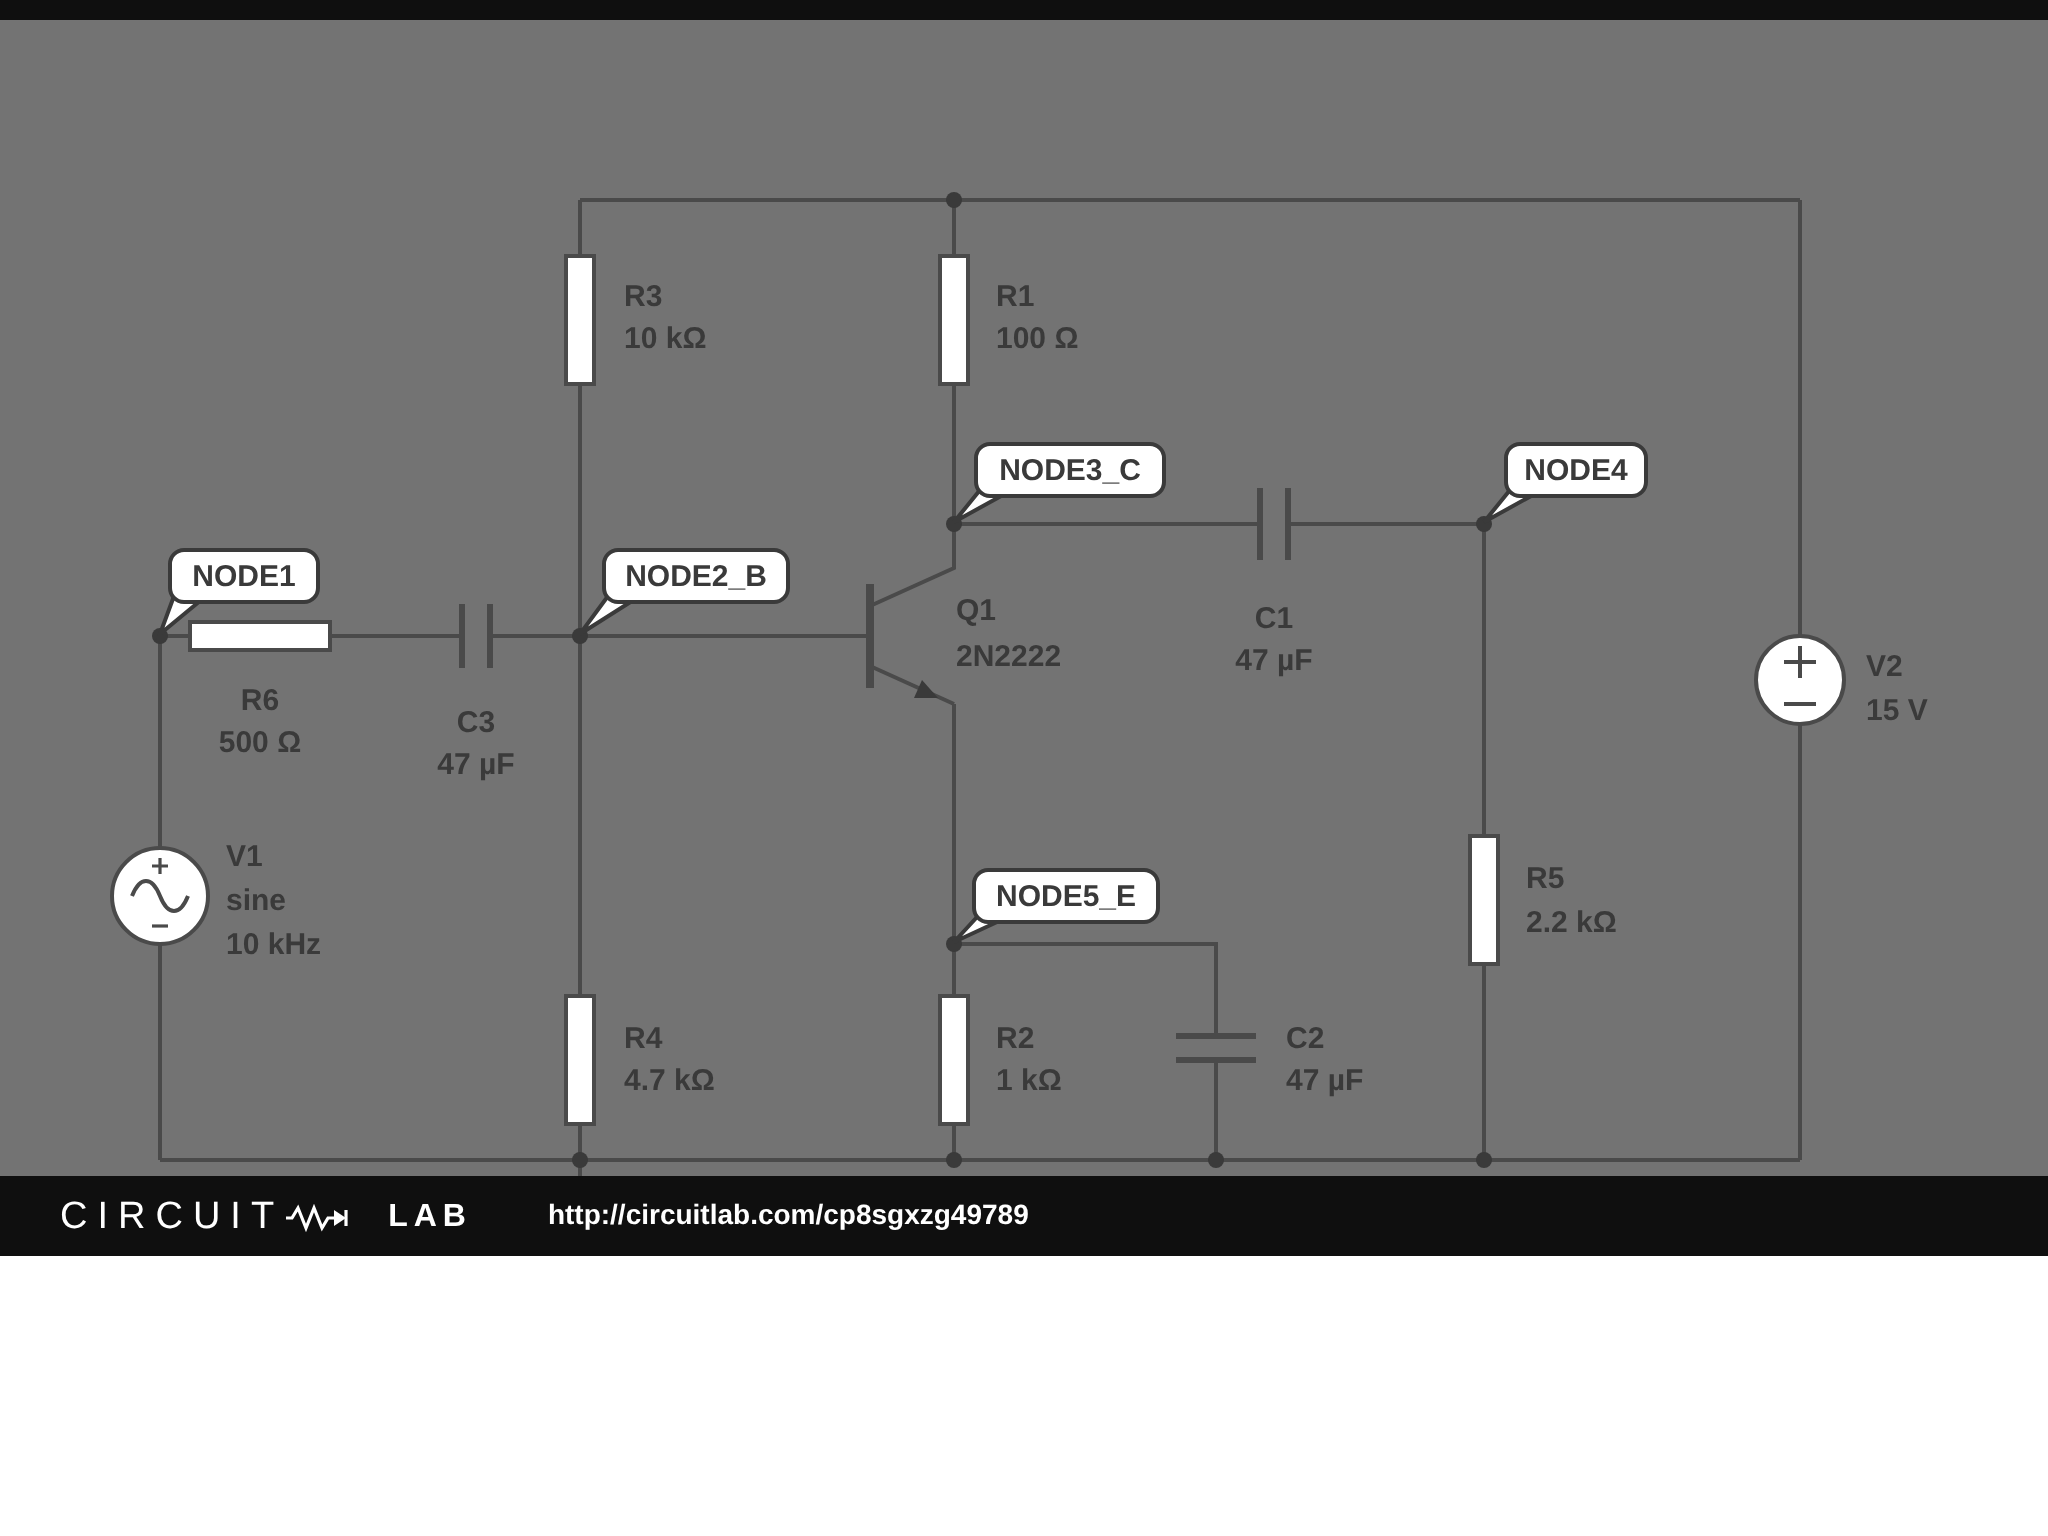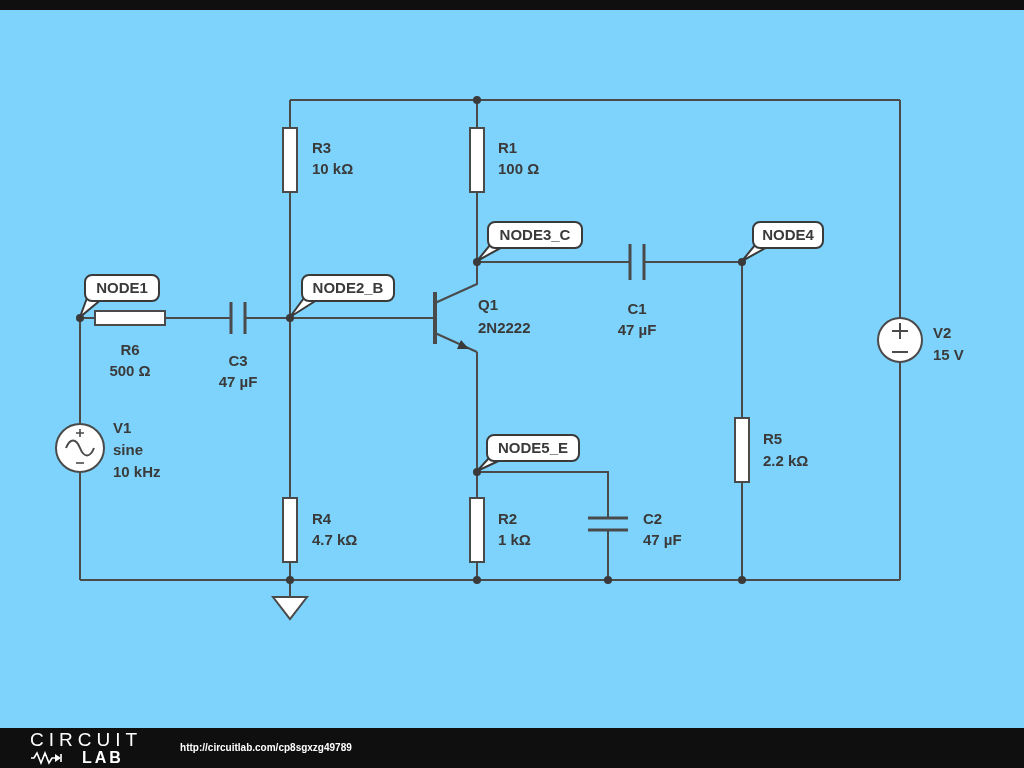--- a/index.html
+++ b/index.html
@@ -1,31 +1,31 @@
 <!DOCTYPE html>
 <html><head>
 <meta charset="utf-8">
 <style>
   html,body{margin:0;padding:0;}
-  .page{position:relative;width:1024px;height:768px;background:#7dd3fc;overflow:hidden;
+  .page{position:relative;width:1024px;height:628px;background:#737373;overflow:hidden;
         font-family:"Liberation Sans",sans-serif;text-align:center;}
   .topbar{position:absolute;top:0;left:0;width:100%;height:10px;background:#0f0f0f;}
   .schematic{position:absolute;top:0;left:0;}
   .lbl{font-family:"Liberation Sans",sans-serif;font-weight:bold;font-size:15px;fill:#3a3a3a;}
   .nodetxt{font-family:"Liberation Sans",sans-serif;font-weight:bold;font-size:15px;fill:#3a3a3a;}
   .footer{position:absolute;left:0;bottom:0;width:100%;height:40px;background:#0f0f0f;
           display:flex;align-items:center;color:#fff;}
-  .logo{margin-left:30px;display:flex;flex-direction:column;line-height:1;}
+  .logo{margin-left:30px;display:flex;flex-direction:row;line-height:1;}
   .logo-top{font-size:19px;letter-spacing:5px;font-weight:normal;}
   .logo-bottom{display:flex;align-items:center;gap:16px;margin-top:1px;}
   .logo-lab{font-size:16px;font-weight:bold;letter-spacing:3px;}
   .f-text{margin-left:38px;display:flex;flex-direction:column;line-height:1.25;}
   .f-line1{font-size:15px;font-weight:bold;}
   .author{font-style:italic;}
-  .f-url{font-size:10px;font-weight:bold;}
+  .f-url{font-size:14px;font-weight:bold;}
 </style>
 </head>
 <body>
 
 <div class="page">
 
   <div class="topbar"></div>
 
   <svg class="schematic" width="1024" height="768" viewBox="0 0 1024 768">
 

